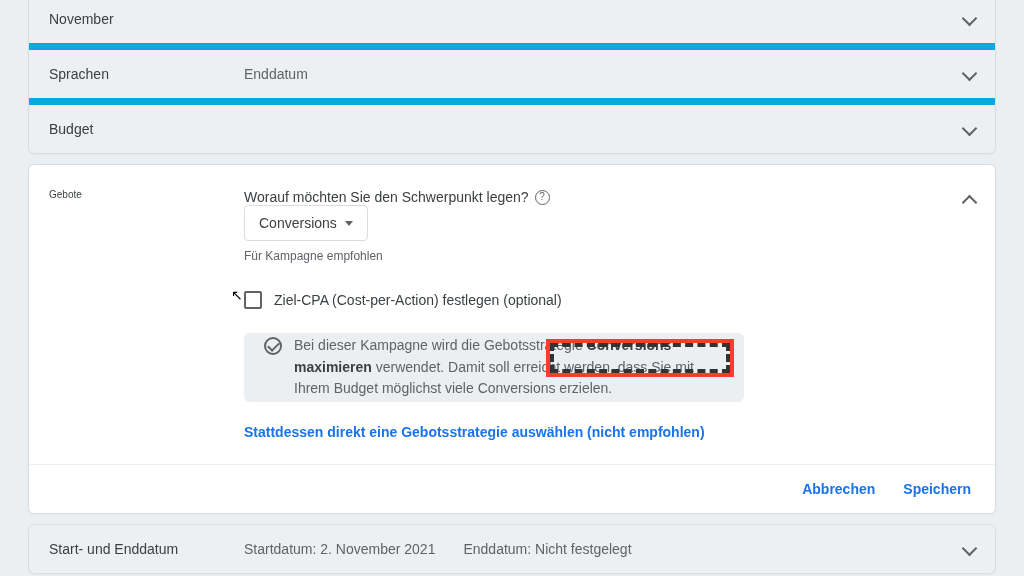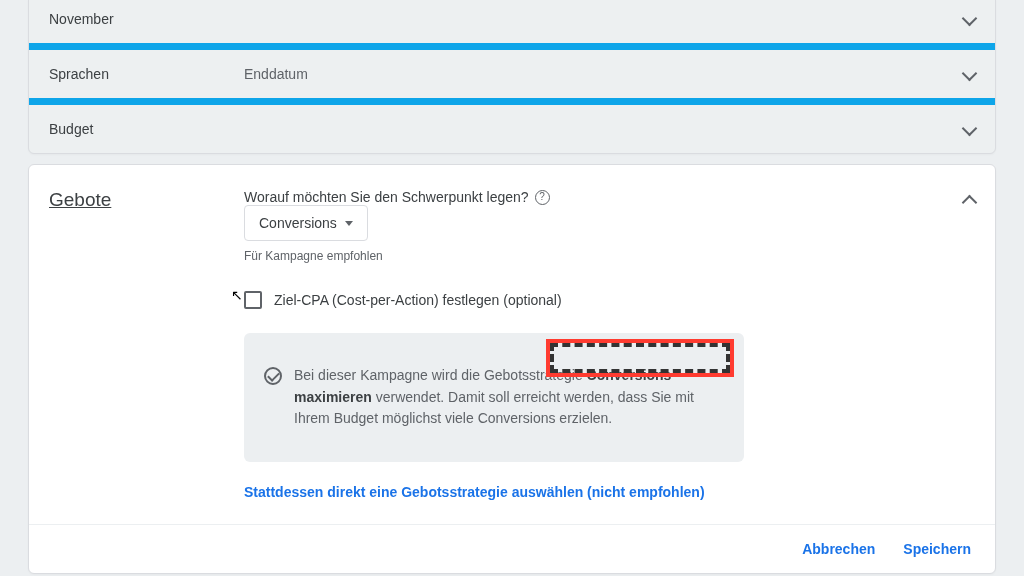--- a/index.html
+++ b/index.html
@@ -10,36 +10,36 @@
 
     .row { display: flex; align-items: center; padding: 15px 20px; border-top: 7px solid #0ea5e9; }
     .row:first-child { border-top: none; }
     .row-label { width: 195px; font-size: 14px; font-weight: 500; color: #3c4043; }
     .row-value { flex: 1; font-size: 14px; color: #5f6368; }
     .row-chevron { color: #5f6368; font-size: 16px; margin-left: auto; }
     .chev::before { content: ""; display: inline-block; width: 9px; height: 9px; border-right: 2px solid #5f6368; border-bottom: 2px solid #5f6368; transform: rotate(45deg); }
     .chev-up::before { transform: rotate(-135deg); margin-top: 6px; }
 
     .expanded { padding: 24px 20px 0 20px; display: flex; }
-    .expanded-label { width: 195px; font-size: 19px; font-weight: 500; color: #3c4043; text-decoration: underline; }
+    .expanded-label { width: 195px; font-size: 10px; font-weight: 500; color: #3c4043; }
     .expanded-body { flex: 1; }
 
     .question { font-size: 14px; color: #3c4043; display: flex; align-items: center; gap: 6px; }
     .help-ic { width: 15px; height: 15px; border: 1.3px solid #5f6368; border-radius: 50%; font-size: 10px; text-align: center; line-height: 12px; color: #5f6368; }
 
     .dropdown { display: inline-flex; align-items: center; border: 1px solid #dadce0; border-radius: 4px; padding: 9px 14px; font-size: 14px; color: #3c4043; gap: 8px; cursor: pointer; }
     .tri { width: 0; height: 0; border-left: 4px solid transparent; border-right: 4px solid transparent; border-top: 5px solid #5f6368; }
 
     .hint { margin-top: 8px; font-size: 12px; color: #5f6368; }
 
     .checkbox-row { margin-top: 28px; display: flex; align-items: center; gap: 12px; font-size: 14px; color: #3c4043; position: relative; }
     .checkbox { width: 18px; height: 18px; border: 2px solid #5f6368; border-radius: 2px; cursor: pointer; }
     .cursor { position: absolute; left: -13px; top: -4px; font-size: 14px; color: #000; }
 
-    .info-box { margin-top: 24px; background: #eceff1; border-radius: 6px; padding: 32px 20px; display: flex; gap: 12px; max-width: 500px; position: relative; }
+    .info-box { margin-top: 24px; background: #eceff1; border-radius: 6px; padding: 2px 20px; display: flex; gap: 12px; max-width: 500px; position: relative; }
     .check-ic { width: 18px; height: 18px; min-width: 18px; border: 2px solid #5f6368; border-radius: 50%; position: relative; margin-top: 2px; }
     .check-ic::after { content: ""; position: absolute; left: 4px; top: 1px; width: 5px; height: 9px; border-right: 2px solid #5f6368; border-bottom: 2px solid #5f6368; transform: rotate(45deg); }
     .info-text { font-size: 14px; line-height: 1.55; color: #5f6368; }
     .info-text b { color: #3c4043; font-weight: 600; }
     .highlight { position: absolute; border: 4px dashed #333; box-shadow: 0 0 0 4px #ff3b30; pointer-events: none; top: 10px; left: 306px; width: 180px; height: 30px; }
 
     .link { margin-top: 22px; margin-bottom: 24px; font-size: 14px; color: #1a73e8; font-weight: 700; cursor: pointer; }
 
     .actions { display: flex; justify-content: flex-end; gap: 28px; padding: 16px 24px; border-top: 1px solid #eceff1; }
     .btn { font-size: 14px; font-weight: 700; color: #1a73e8; cursor: pointer; }

